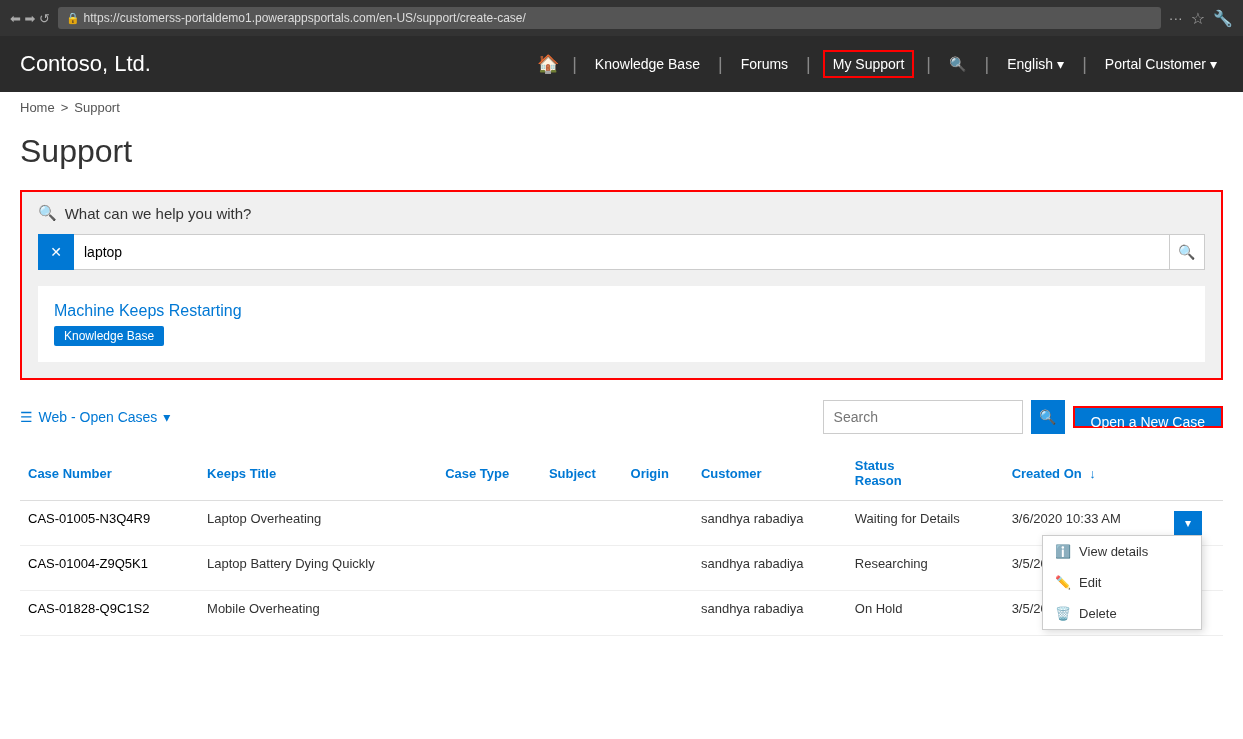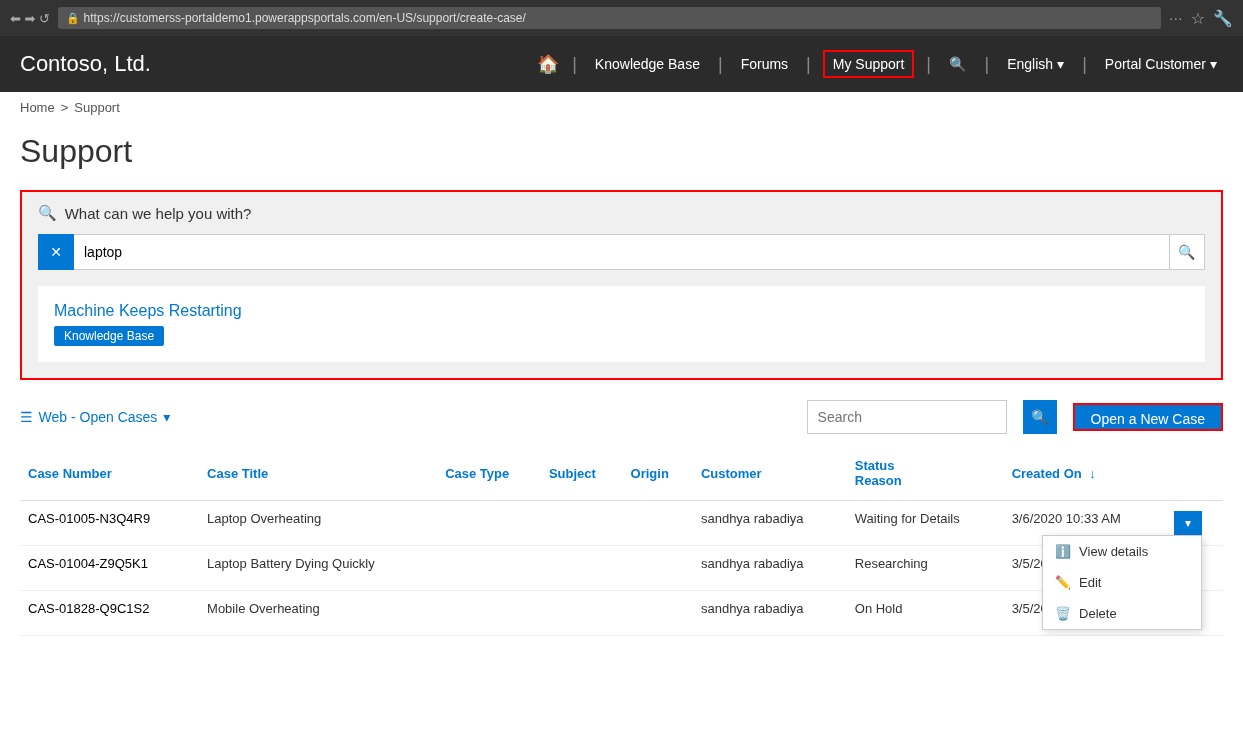--- a/index.html
+++ b/index.html
@@ -203,21 +203,21 @@
       display: flex;
       align-items: center;
       gap: 6px;
       color: #0078d4;
       font-size: 14px;
       cursor: pointer;
     }
     .cases-toolbar-right {
       display: flex;
       align-items: center;
-      gap: 16px;
+      gap: 8px;
     }
     .cases-search-input {
       border: 1px solid #ccc;
       height: 34px;
       padding: 0 10px;
       font-size: 14px;
       width: 200px;
       outline: none;
     }
     .cases-search-btn {
@@ -233,21 +233,21 @@
       font-size: 14px;
     }
     .open-case-btn {
       background: #0078d4;
       color: #fff;
       border: 2px solid red;
       padding: 6px 16px;
       font-size: 14px;
       font-weight: 500;
       cursor: pointer;
-      height: 28px;
+      height: 22px;
     }
 
     
     .cases-table {
       width: 100%;
       border-collapse: collapse;
     }
     .cases-table th {
       color: #0078d4;
       font-weight: 600;
@@ -381,21 +381,21 @@
       <input class="cases-search-input" type="text" placeholder="Search" style="">
       <button class="cases-search-btn">🔍</button>
       <button class="open-case-btn">Open a New Case</button>
     </div>
   </div>
 
   <table class="cases-table">
     <thead>
       <tr>
         <th>Case Number</th>
-        <th>Case Title</th>
+        <th>Keeps Title</th>
         <th>Case Type</th>
         <th>Subject</th>
         <th>Origin</th>
         <th>Customer</th>
         <th>Status<br>Reason</th>
         <th>Created On <span class="sort-icon">↓</span></th>
         <th></th>
       </tr>
     </thead>
     <tbody id="cases-tbody">

